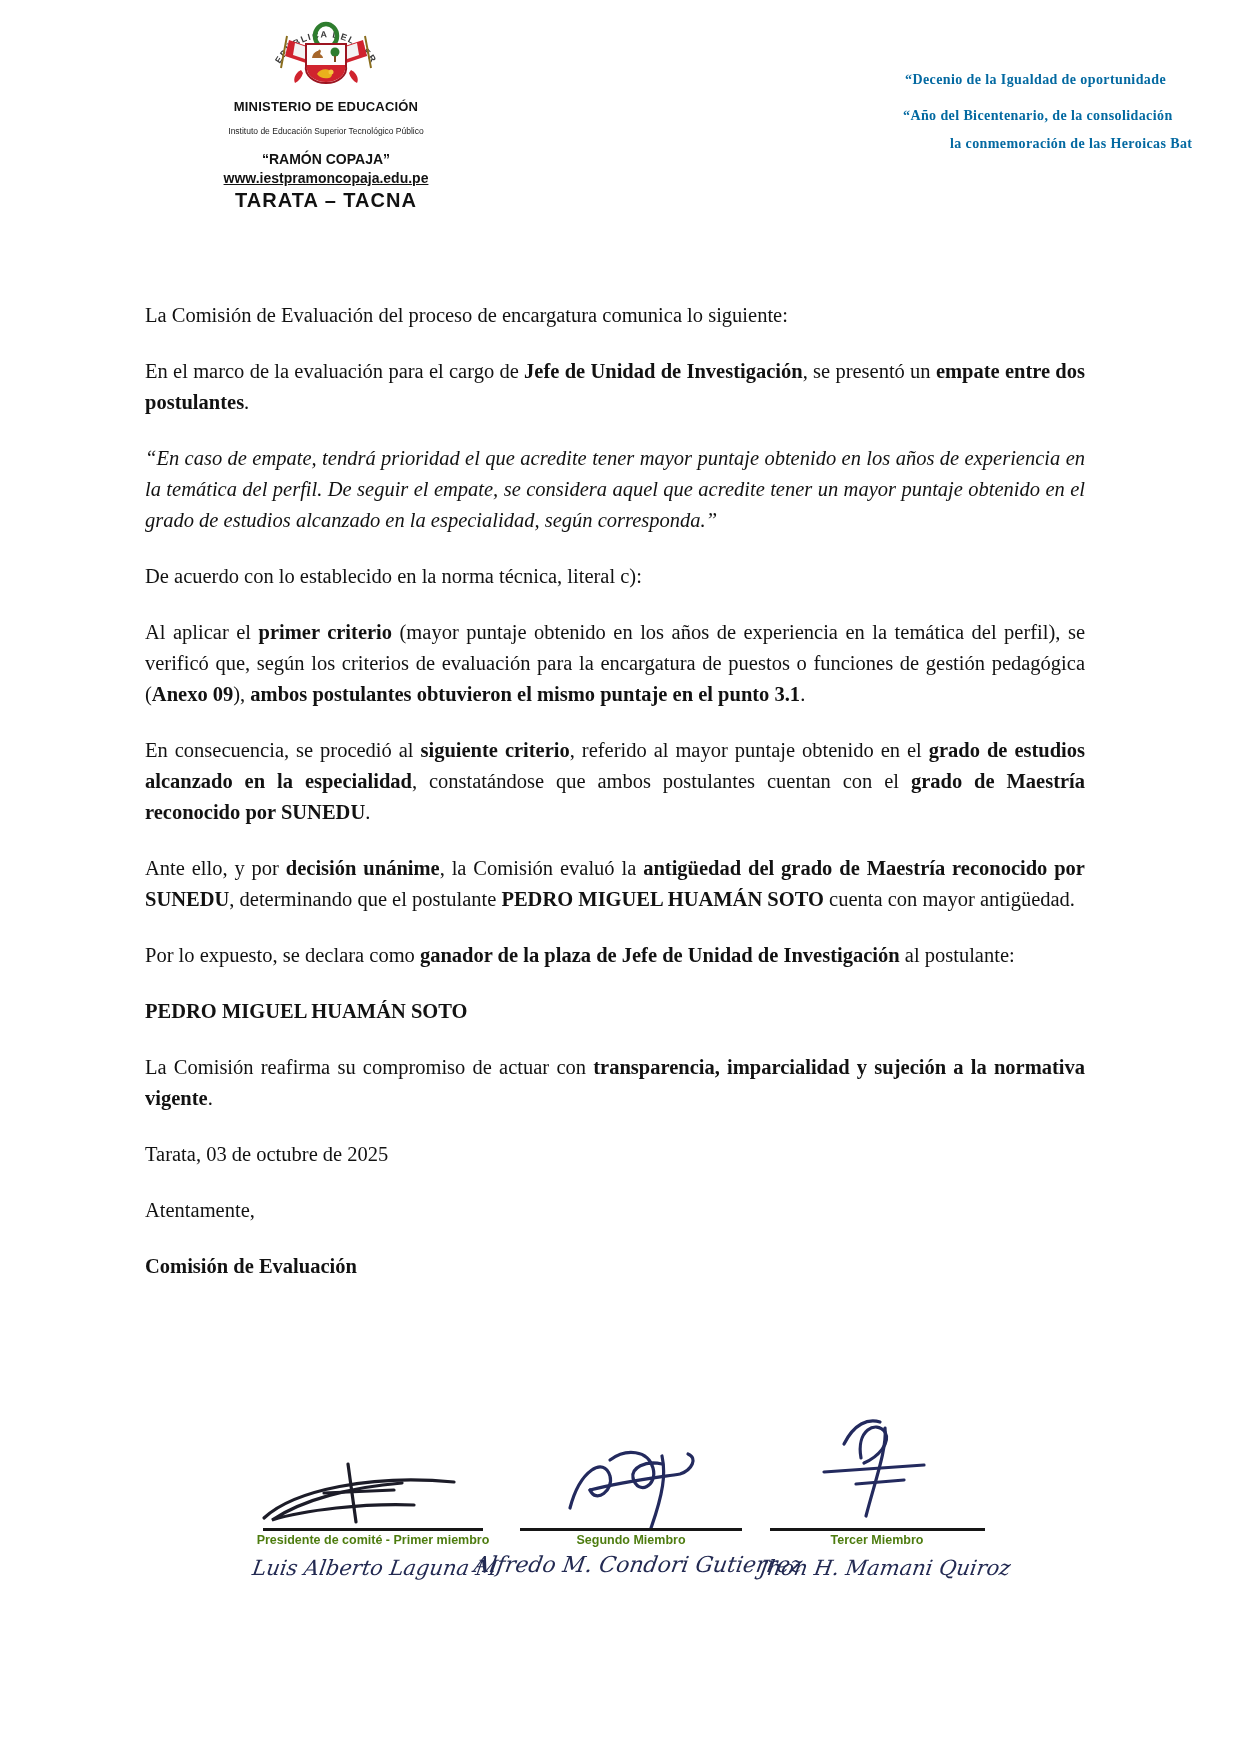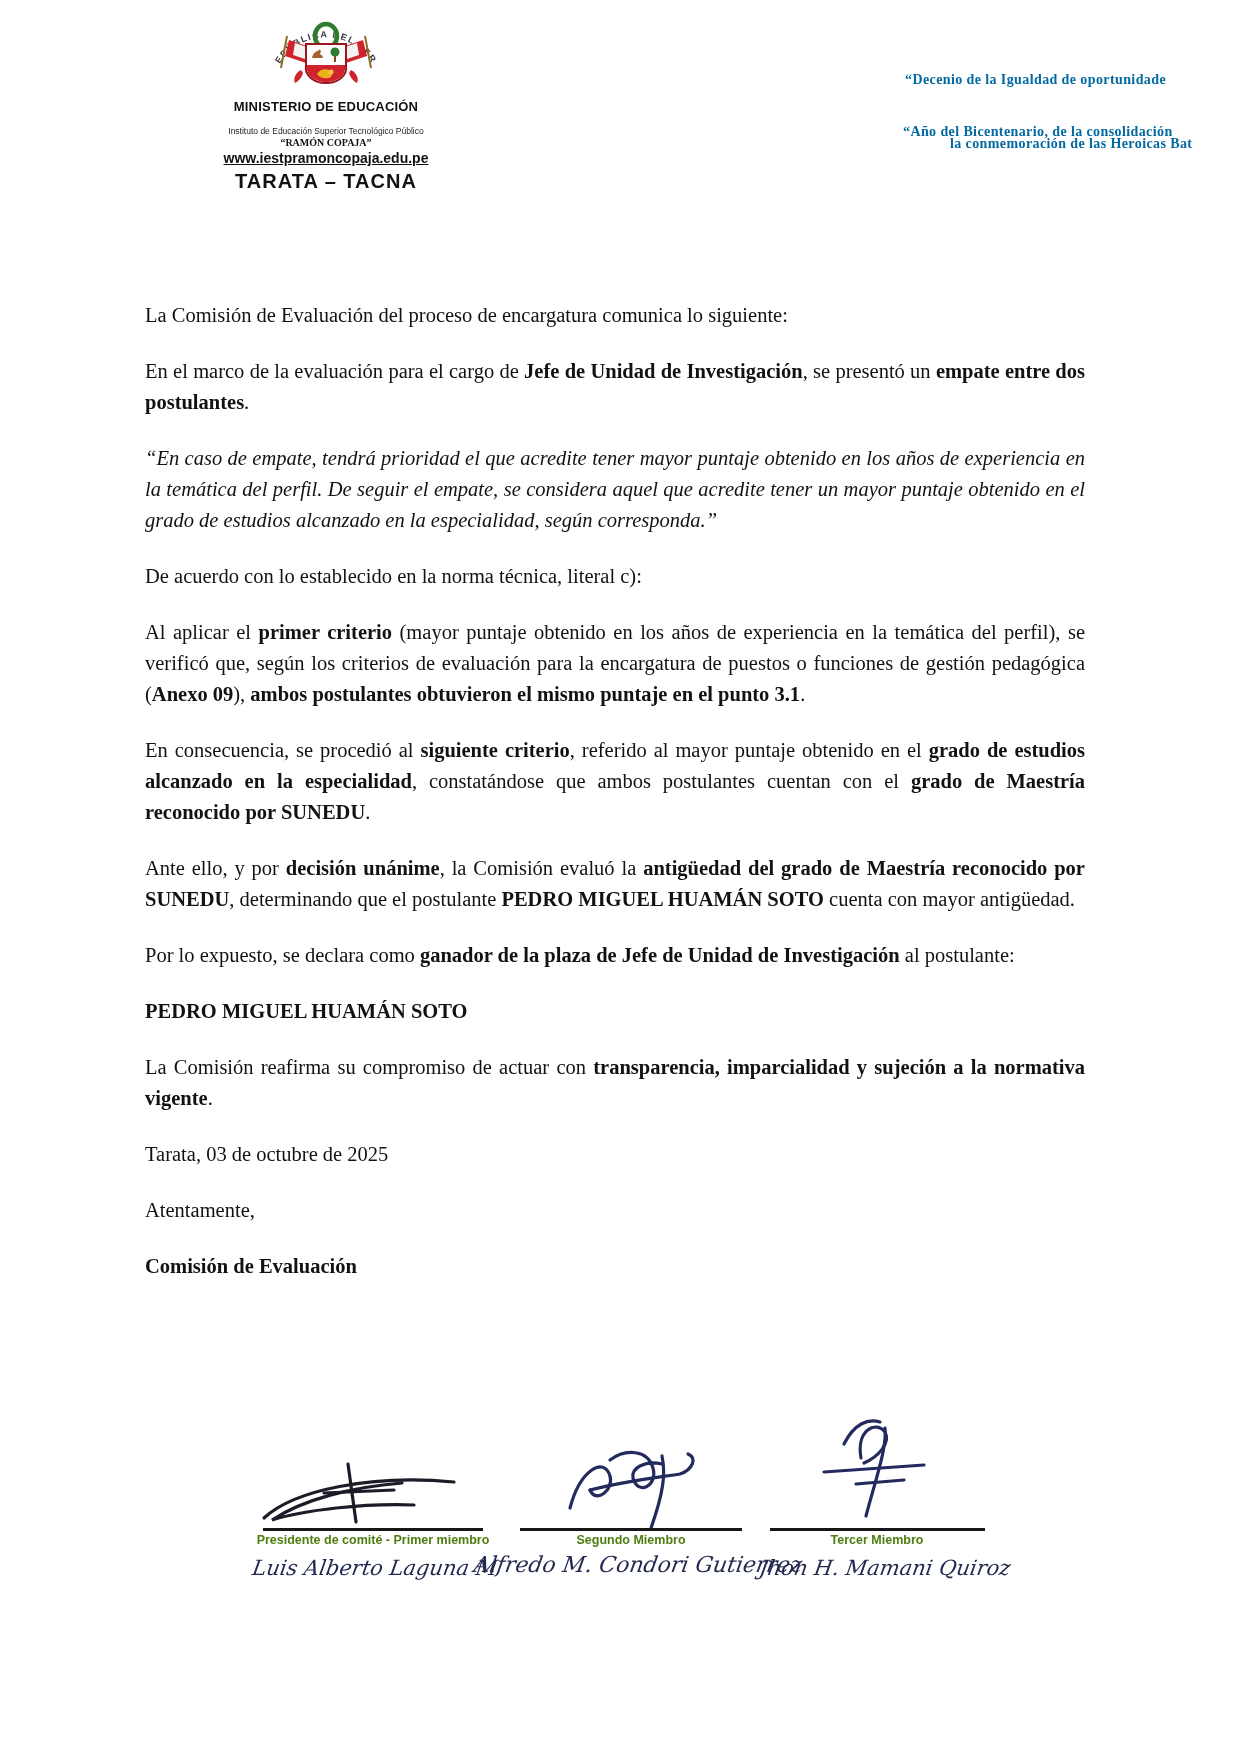--- a/index.html
+++ b/index.html
@@ -7,30 +7,30 @@
     position:relative; width:1241px; height:1755px; margin:0 auto;
     background:#ffffff; overflow:hidden;
     font-family:"Liberation Serif","DejaVu Serif",serif; color:#121212;
   }
 
   
   .letterhead { position:absolute; left:195px; top:6px; width:262px; text-align:center; line-height:1.12; }
   .letterhead .arms { display:block; margin:0 auto 2px; }
   .lh-ministry   { font-family:"Liberation Sans",sans-serif; font-weight:bold; font-size:13px; letter-spacing:.2px; }
   .lh-institute  { font-family:"Liberation Sans",sans-serif; font-size:8.5px; color:#222; margin-top:12px; }
-  .lh-copaja     { font-family:Liberation Serif, serif; font-weight:bold; font-size:10px; margin-top:1px; }
+  .lh-copaja     { font-family:Liberation Sans, sans-serif; font-weight:bold; font-size:14px; margin-top:16px; }
   .lh-web        { font-family:"Liberation Sans",sans-serif; font-weight:bold; font-size:14px; text-decoration:underline; margin-top:3px; }
   .lh-city       { font-family:"Liberation Sans",sans-serif; font-weight:bold; font-size:20px; letter-spacing:1px; margin-top:3px; }
 
   
   .motto { position:absolute; white-space:nowrap;
     font-family:Liberation Serif, serif; font-weight:700; font-size:14px;
     letter-spacing:.4px; color:#0369a1; }
   .motto.m1 { left:905px; top:72px; }
-  .motto.m2 { left:903px; top:124px;text-align:right; }
+  .motto.m2 { left:903px; top:108px;text-align:right; }
   .motto.m3 { left:950px; top:129px;margin-top:7px; }
 
   
   .doc-title { position:absolute; left:133px; top:196px; width:964px; margin:0; text-align:center; }
   .doc-title .inner {
     display:inline-block; transform:scaleX(.86); transform-origin:center;
     font-family:"Liberation Sans",sans-serif; font-weight:bold; font-size:42px;
     letter-spacing:-.5px; border-bottom:4px solid #000; padding-bottom:1px; white-space:nowrap;
   }
 

